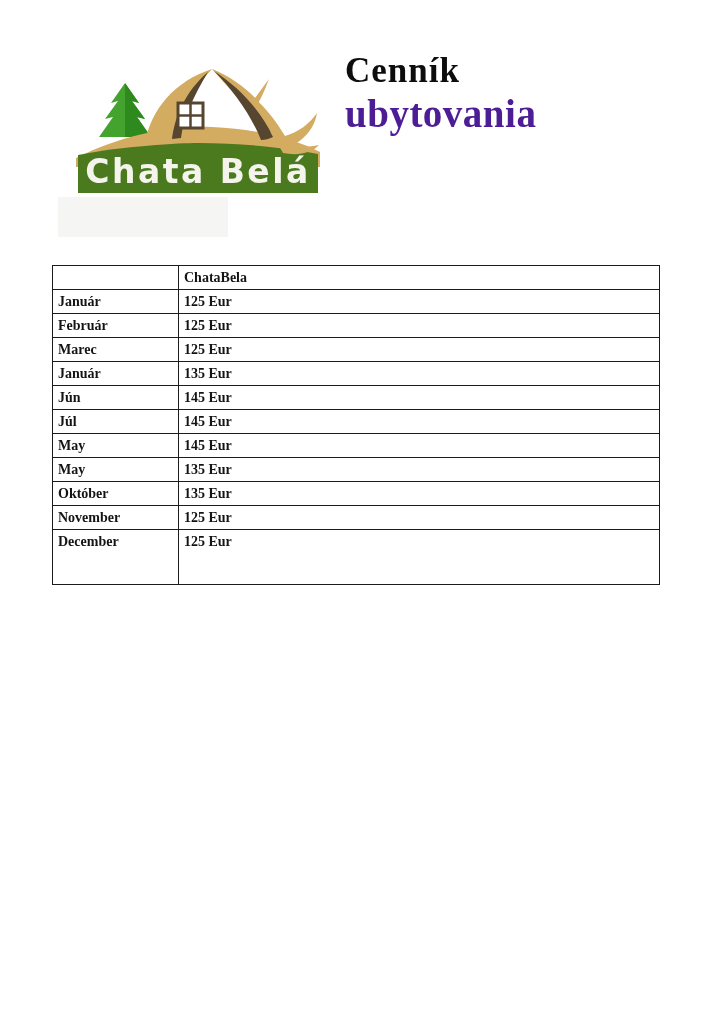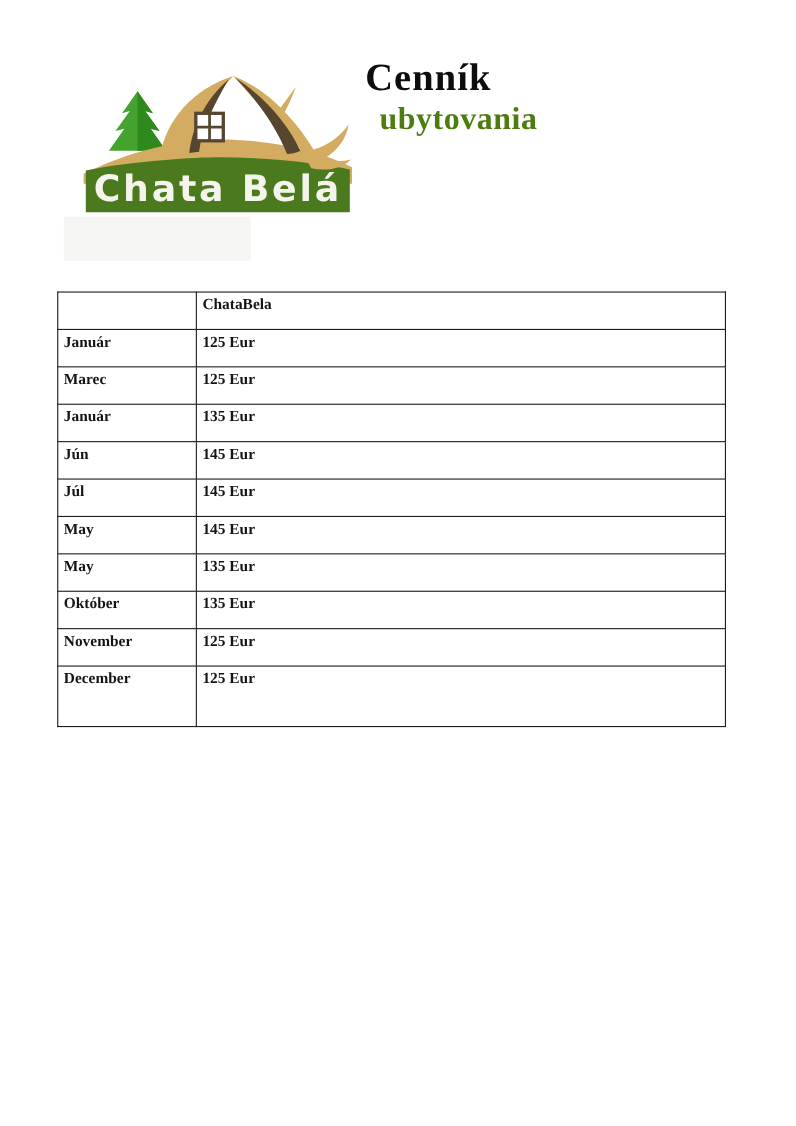--- a/index.html
+++ b/index.html
@@ -15,42 +15,42 @@
     width: 724px; height: 1024px;
     background: #ffffff;
   }
   .logo-svg { position: absolute; left: 62px; top: 55px; }
   .logo-shadow {
     position: absolute; left: 58px; top: 197px;
     width: 170px; height: 40px;
     background: #f5f5f3;
   }
   .title-line1 {
-    position: absolute; left: 332px; top: 53px;
+    position: absolute; left: 345px; top: 53px;
     font-family: "Liberation Serif", serif;
     font-weight: bold; font-size: 35px; line-height: 1;
     letter-spacing: 1px; color: #0d0d0d;
   }
   .title-line2 {
     position: absolute; left: 345px; top: 94px;
     font-family: "Liberation Serif", serif;
-    font-weight: bold; font-size: 29px; line-height: 1;
-    letter-spacing: 0.5px; color: #4d7c0f;
+    font-weight: bold; font-size: 39px; line-height: 1;
+    letter-spacing: 0.5px; color: #4c1d95;
   }
   table.price-table {
     position: absolute; left: 52px; top: 265px;
     width: 607px;
     border-collapse: collapse; table-layout: fixed;
     font-family: "Liberation Serif", serif;
   }
   .price-table th, .price-table td {
     border: 1.5px solid #1c1c1c;
     font-size: 14px; line-height: 19px;
     color: #141414; text-align: left; vertical-align: top;
-    padding: 2px 4px 12px 5px;
+    padding: 2px 4px 2px 5px;
     white-space: nowrap; overflow: hidden;
   }
   .price-table thead th { font-weight: bold; height: 19px; }
   .price-table tbody tr { height: 23px; font-weight: bold; }
   .price-table tbody tr.row-tall { height: 55px; }
 </style>
 </head>
 <body>
 
 <div class="page">
@@ -95,20 +95,24 @@
         <th></th>
         <th>ChataBela</th>
       </tr>
     </thead>
     <tbody>
         <tr>
           <td>Január</td>
           <td>125 Eur</td>
         </tr>
         <tr>
+          <td>Február</td>
+          <td>125 Eur</td>
+        </tr>
+        <tr>
           <td>Marec</td>
           <td>125 Eur</td>
         </tr>
         <tr>
           <td>Január</td>
           <td>135 Eur</td>
         </tr>
         <tr>
           <td>Jún</td>
           <td>145 Eur</td>

